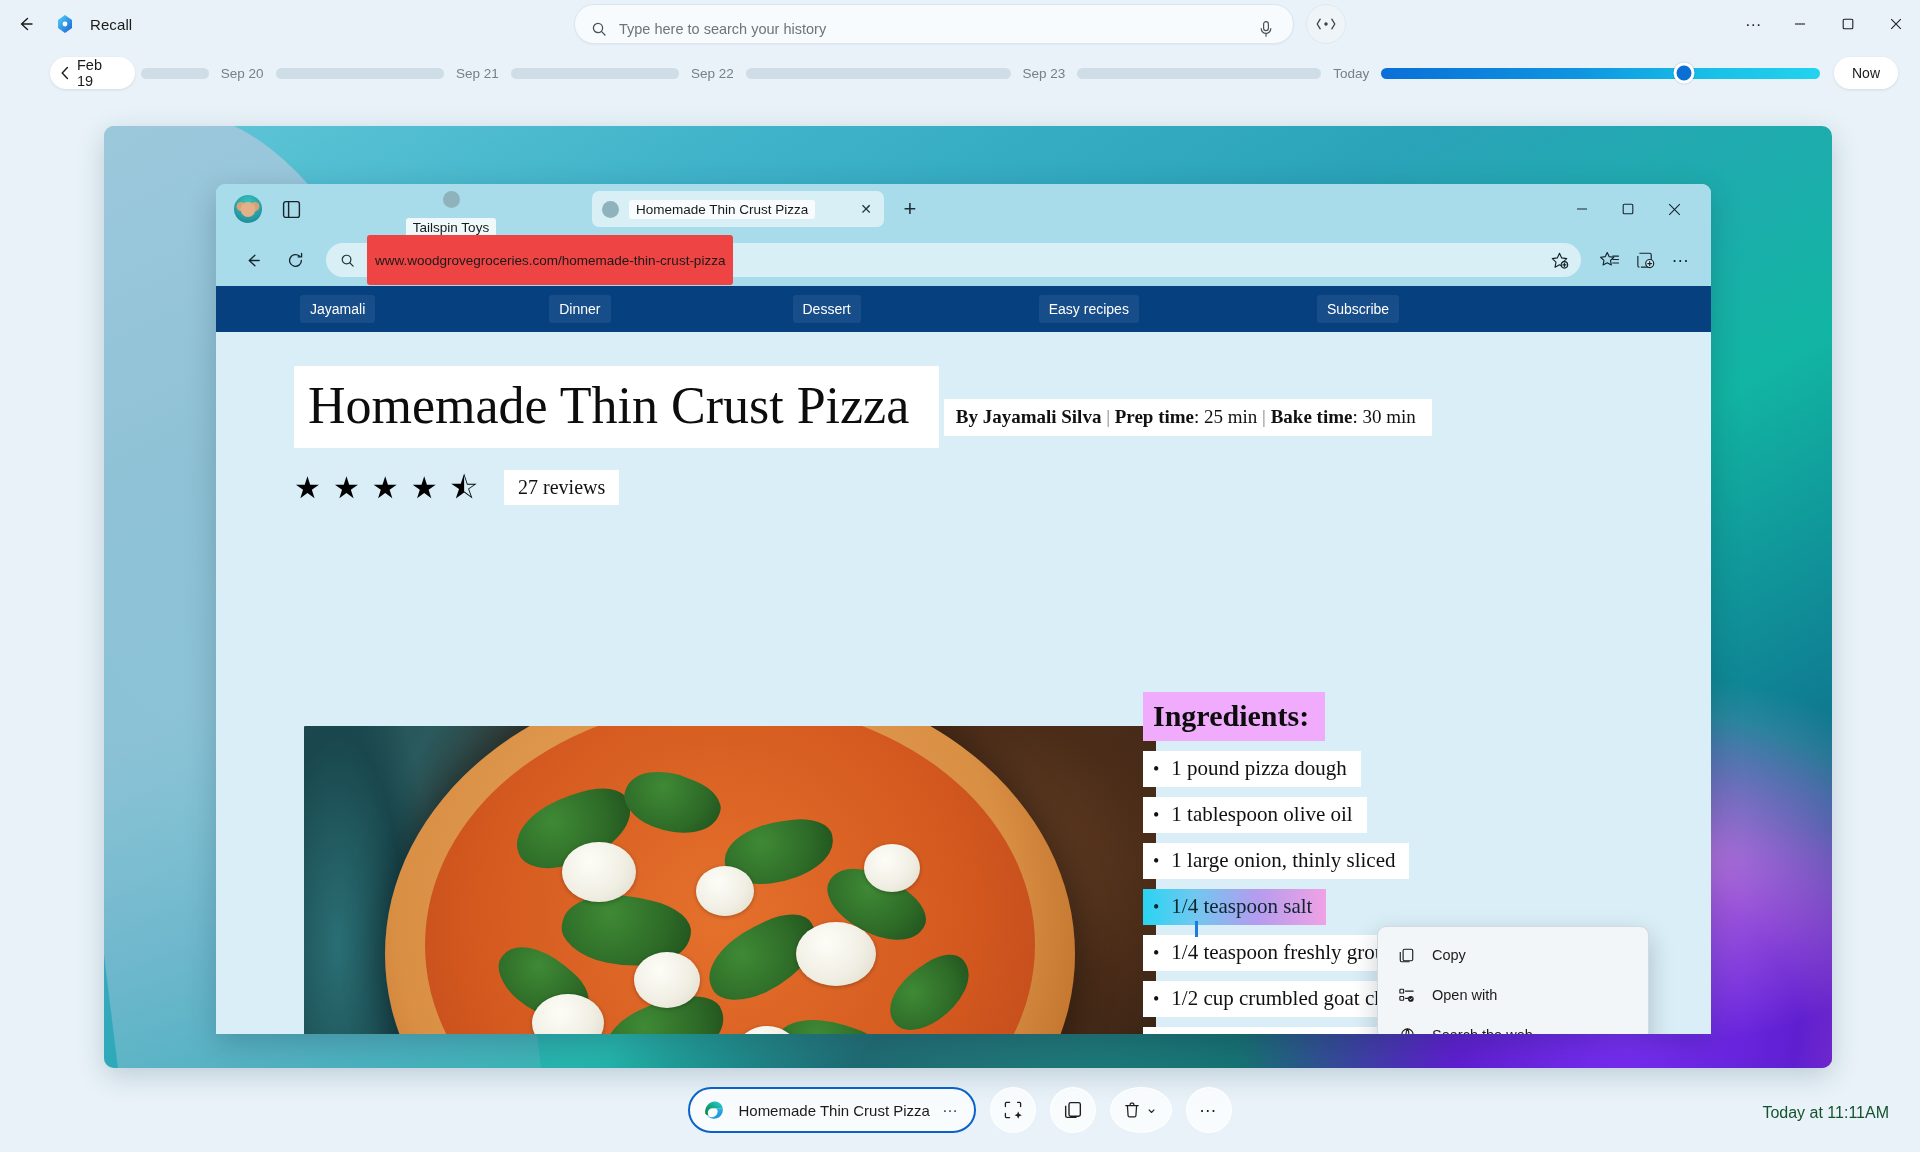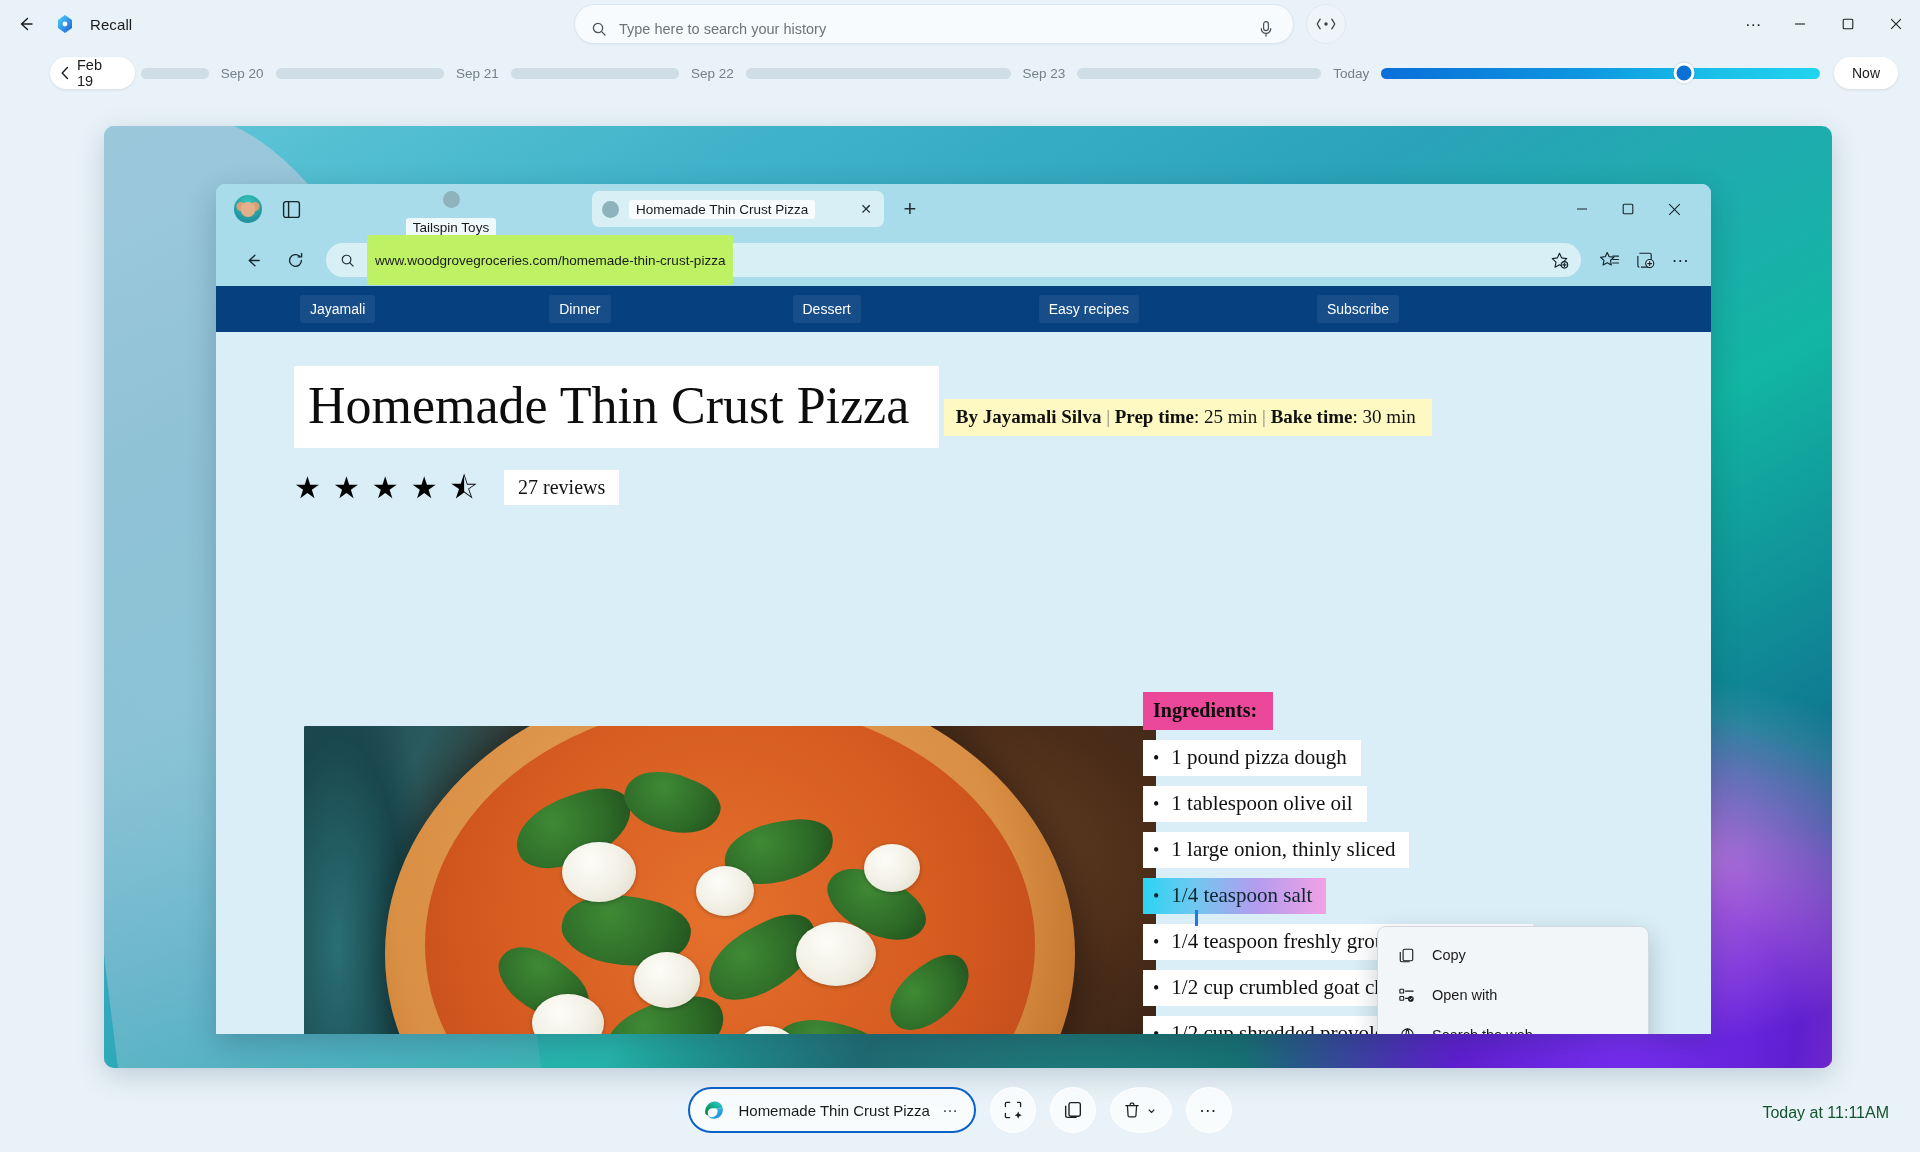--- a/index.html
+++ b/index.html
@@ -183,21 +183,21 @@
   .nav-ico {
     width: 34px; height: 34px; margin-left: 8px; cursor: pointer;
     display: flex; align-items: center; justify-content: center; color: #14242c;
   }
   .url-field {
     flex: 1; height: 34px; margin-left: 14px; margin-right: 10px;
     background: rgba(255,255,255,.55); border-radius: 17px;
     display: flex; align-items: center; padding: 0 8px 0 14px; position: relative;
   }
   .url-text-wrap {
-    margin-left: 12px; position: relative; background: #bef264;
+    margin-left: 12px; position: relative; background: #ef4444;
     padding: 16px 8px; border-radius: 3px;
   }
   .url-text { font-size: 13.5px; color: #1a1a1a; white-space: nowrap; }
   .url-underline {
     position: absolute; left: 6px; right: -2px; bottom: -5px; height: 3px;
     background-image: radial-gradient(circle, #1f7ae0 0 1.5px, transparent 1.6px);
     background-size: 6px 3px; background-repeat: repeat-x;
   }
   .star-btn { margin-left: auto; width: 28px; height: 28px; display:flex; align-items:center; justify-content:center; cursor:pointer;}
   .tb-ico {
@@ -214,21 +214,21 @@
     color: #ffffff; font-size: 14px; cursor: pointer;
     background: rgba(255,255,255,.07); padding: 6px 10px; border-radius: 3px;
   }
   .article { padding: 34px 0 0 78px; position: relative; }
   .headline {
     display: inline-block; background: #ffffff; padding: 12px 30px 14px 14px;
     font-family: "Liberation Serif", serif; font-size: 52px; color: #0d0d0d;
     line-height: 1.08; border-radius: 1px;
   }
   .meta {
-    display: inline-block; background: #fef9c3; padding: 7px 16px 8px 12px;
+    display: inline-block; background: #ffffff; padding: 7px 16px 8px 12px;
     margin-top: 26px; font-family: "Liberation Serif", serif; font-size: 19px; color: #111;
   }
   .meta b { font-weight: 700; }
   .rating { margin-top: 22px; display: flex; align-items: center; gap: 0; }
   .stars { display: flex; gap: 12px; font-size: 30px; line-height: 1; color: #000; }
   .reviews {
     margin-left: 26px; background: #ffffff; padding: 6px 14px;
     font-family: "Liberation Serif", serif; font-size: 20px; color: #111;
   }
   .photo {
@@ -263,22 +263,22 @@
     background: radial-gradient(circle at 38% 32%, #fdfdf8 0%, #f1efe4 55%, #ddd9c8 100%);
     box-shadow: 0 1px 4px rgba(0,0,0,.28);
   }
 
   
   .ingredients {
     position: absolute; right: 148px; top: 406px; width: 420px;
     font-family: "Liberation Serif", serif;
   }
   .ing-head {
-    display: inline-block; background: #ec4899; padding: 7px 16px 8px 10px;
-    font-size: 20px; font-weight: 700; color: #0d0d0d;
+    display: inline-block; background: #f0abfc; padding: 7px 16px 8px 10px;
+    font-size: 30px; font-weight: 700; color: #0d0d0d;
   }
   .ing-item {
     display: inline-flex; align-items: baseline; gap: 12px;
     background: #ffffff; padding: 5px 14px 6px 10px;
     font-size: 21px; color: #111; margin-top: 10px; white-space: nowrap;
   }
   .ing-item .dot { font-size: 18px; line-height: 1; }
   .ing-item.selected {
     background: linear-gradient(90deg, #2ad4f2 0%, #6fc8f0 28%, #b49cee 62%, #f0a2e4 100%);
     color: #0c2630; position: relative;

